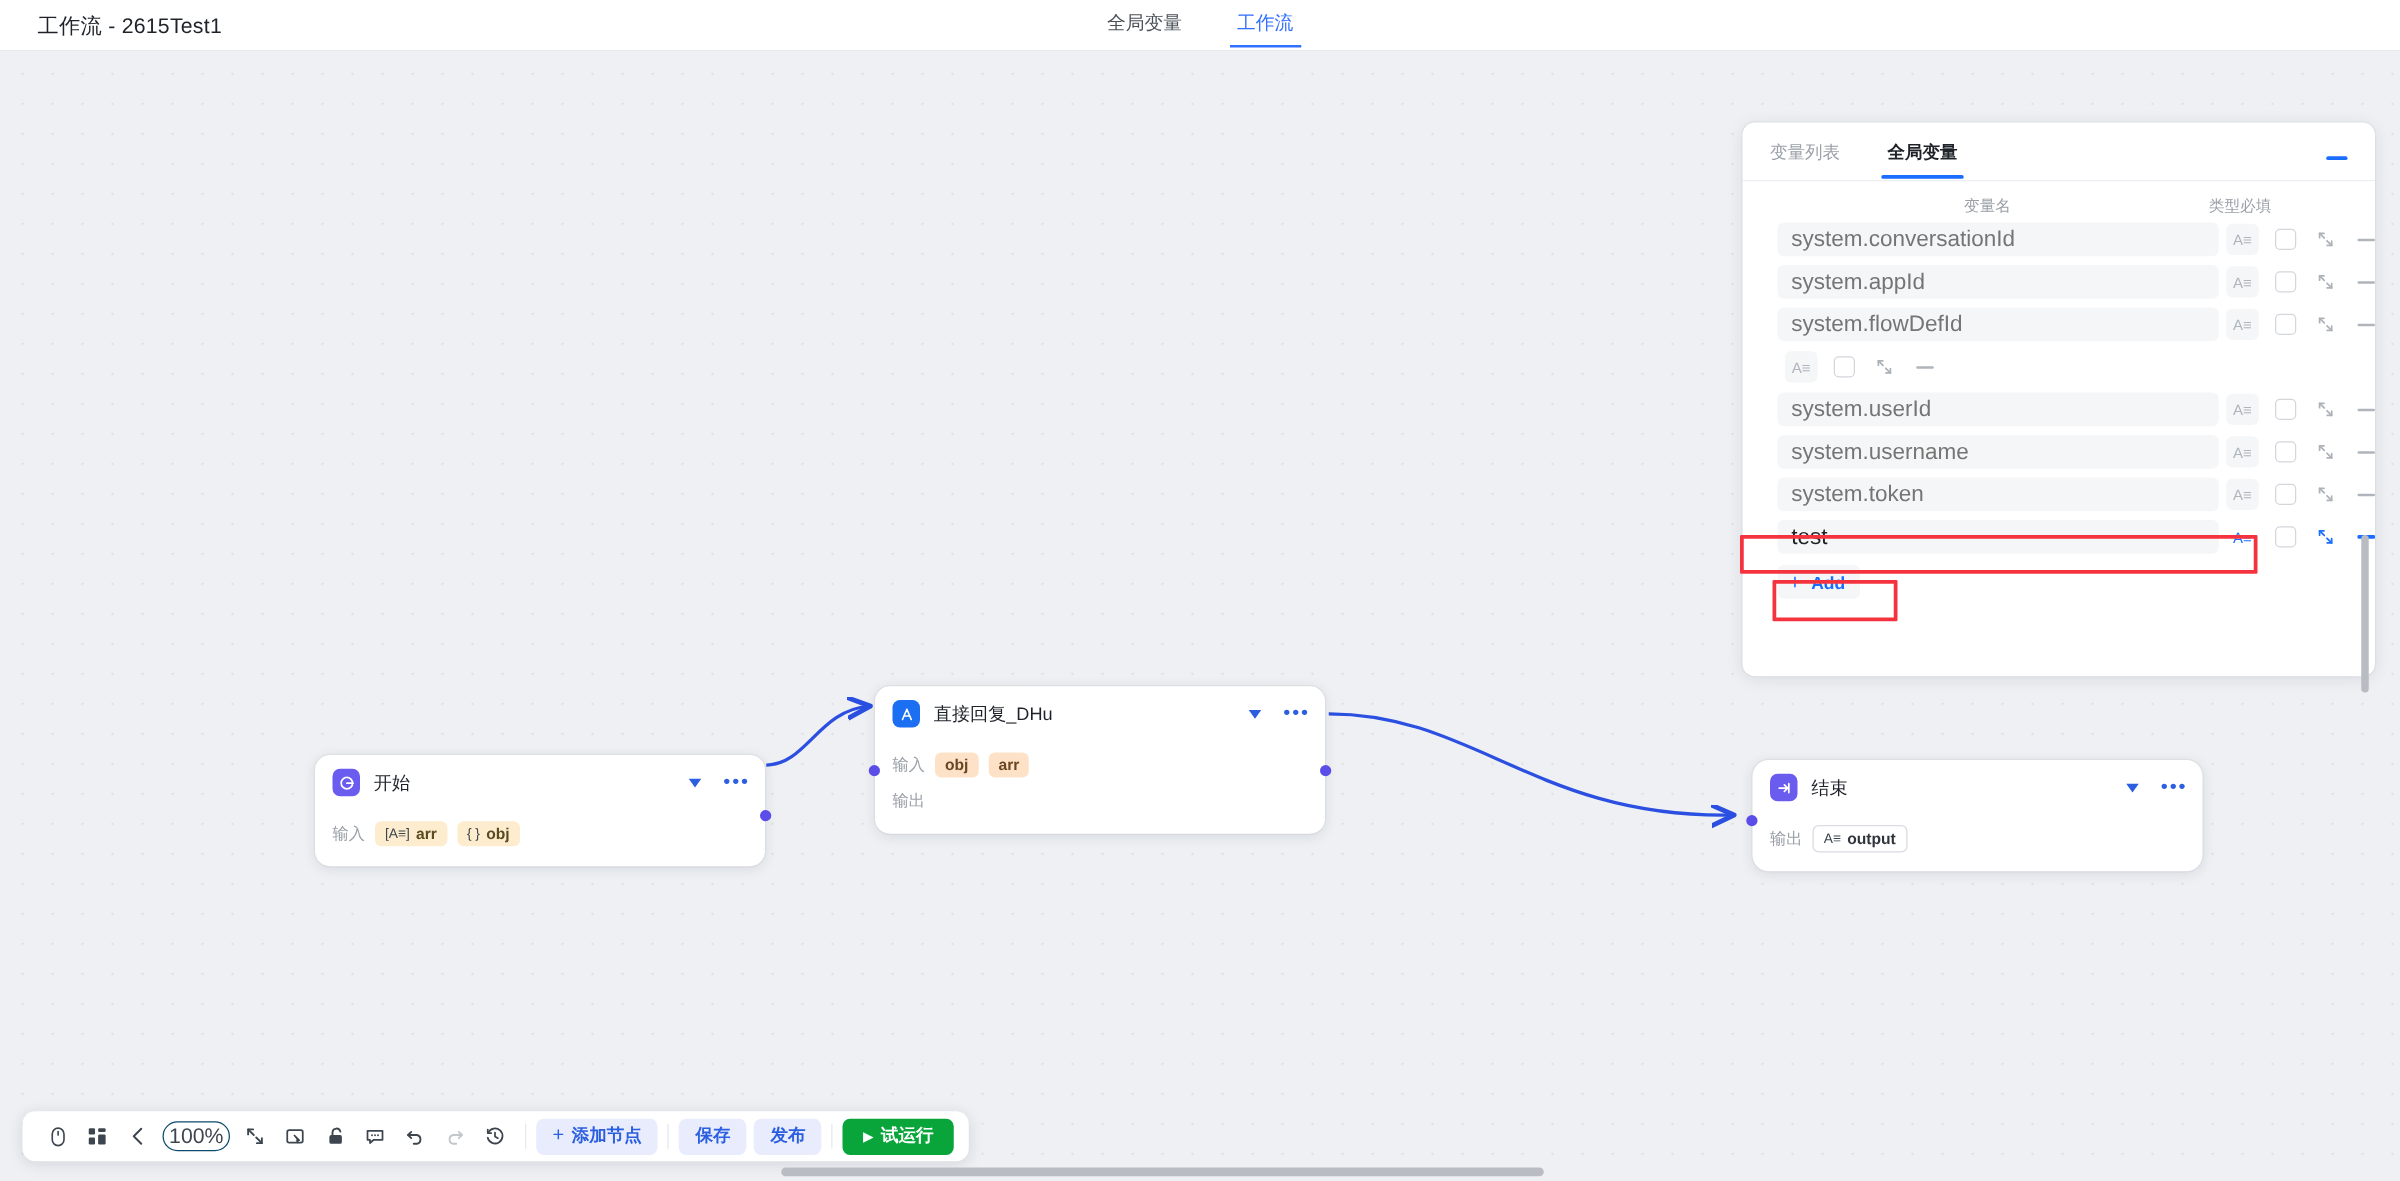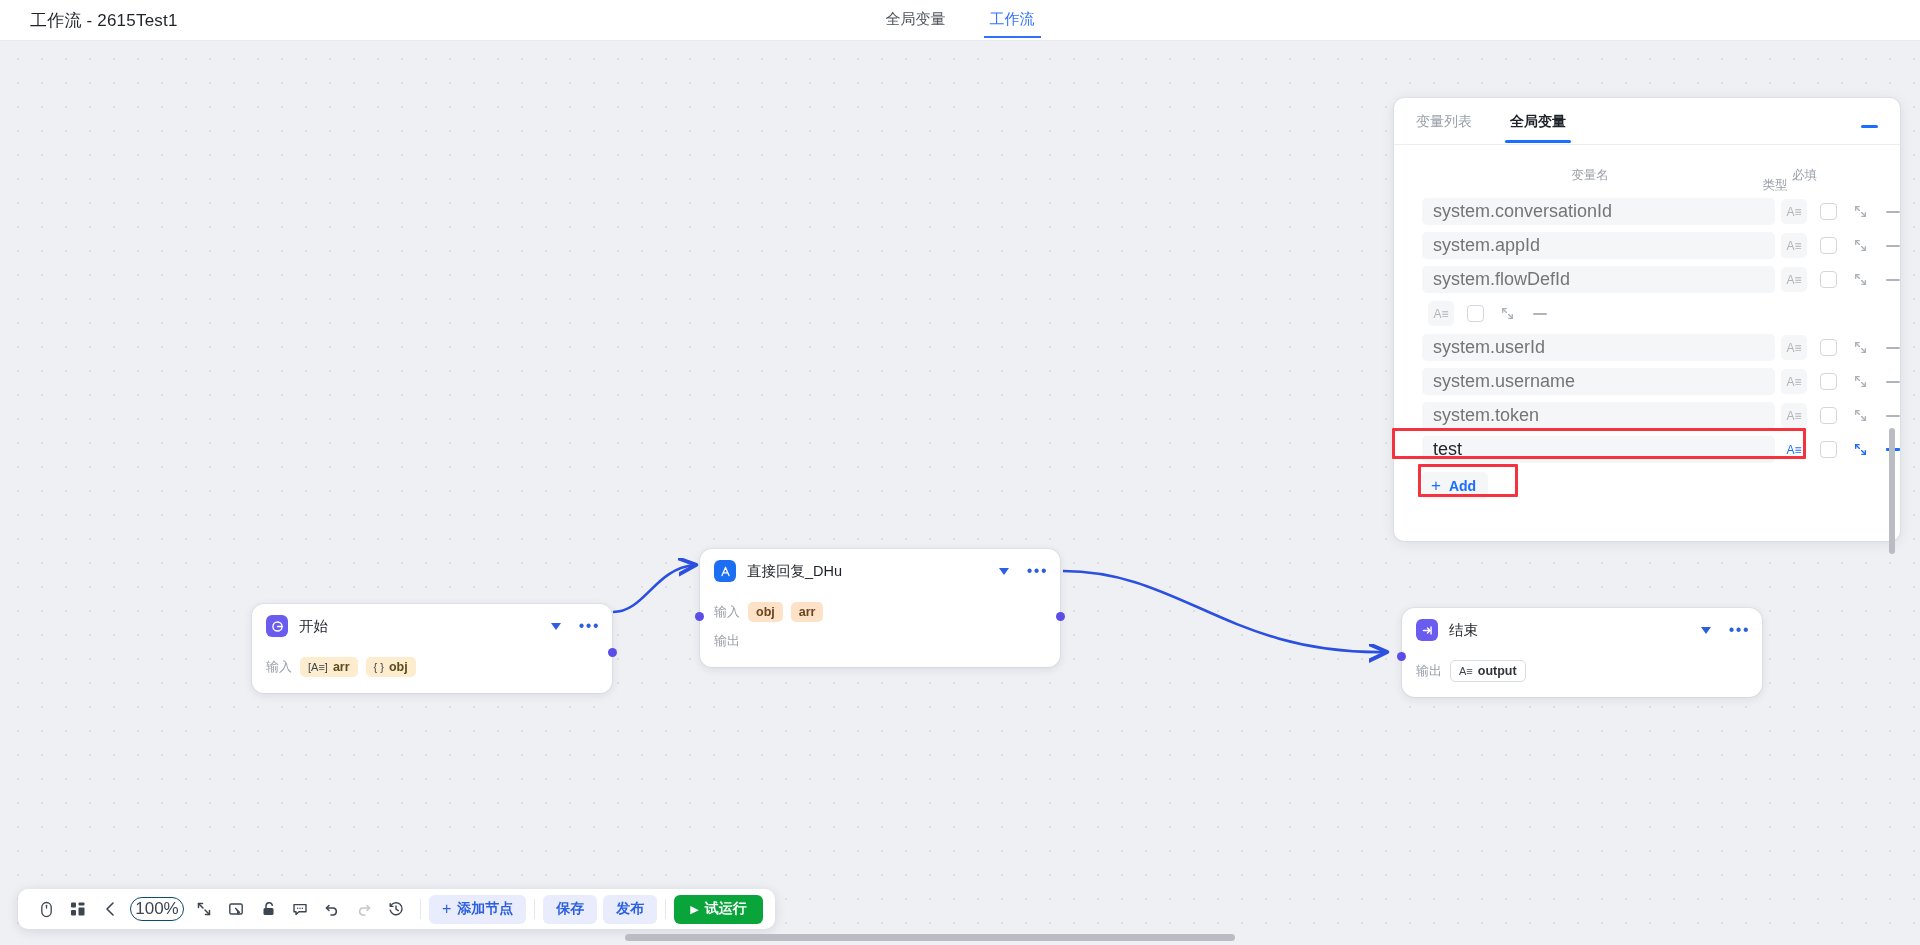--- a/index.html
+++ b/index.html
@@ -119,21 +119,21 @@
     position: absolute; right: 22px; top: 27px;
     width: 17px; height: 3px; background: #1a6eff; border-radius: 2px;
     cursor: pointer;
   }
 
   .col-heads {
     display: flex; align-items: center; padding: 12px 0 2px 28px;
     font-size: 12.5px; color: #9aa0a8;
   }
   .ch-name { flex: 1; text-align: center; }
-  .ch-type { width: 34px; text-align: center; margin-top: 20px; }
+  .ch-type { width: 34px; text-align: right; }
   .ch-req  { width: 42px; text-align: left; }
   .ch-pad  { width: 66px; }
 
   .rows { padding: 2px 0 0 0; }
   .vrow {
     display: flex; align-items: center; height: 27px;
     margin: 0 0 7px 0; padding-left: 28px; position: relative;
   }
   .vinput {
     flex: 1; height: 27px; background: #f5f6f7; border: none; border-radius: 5px;

